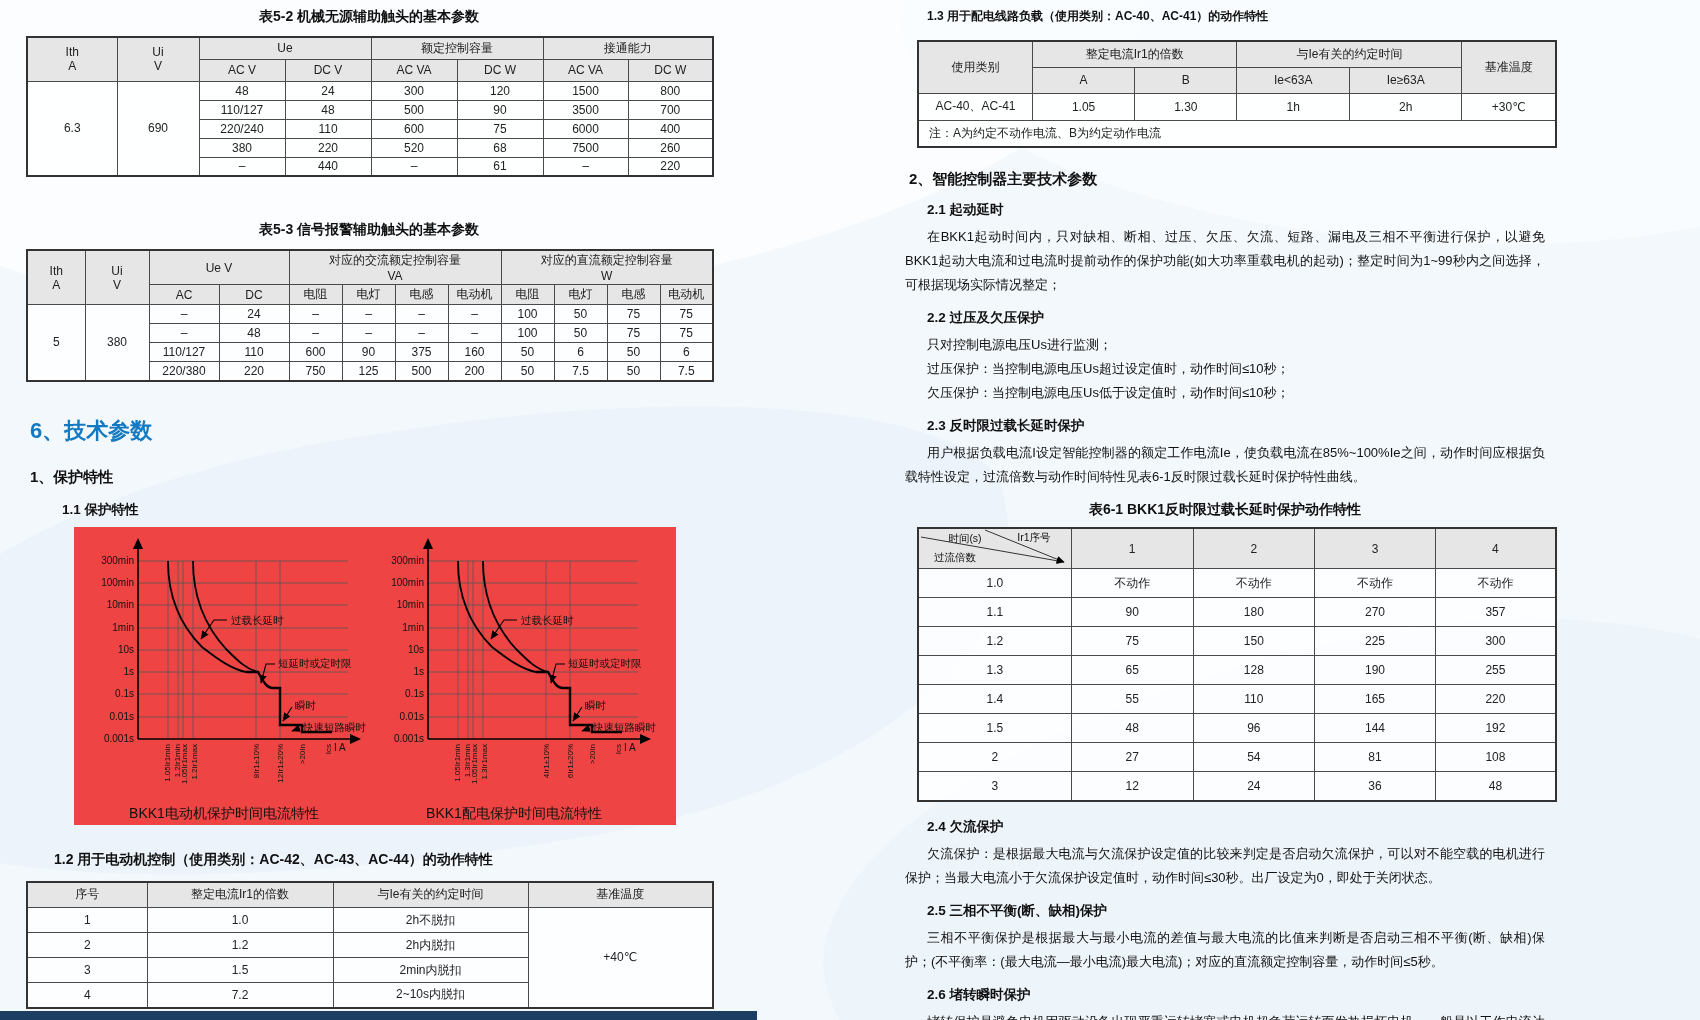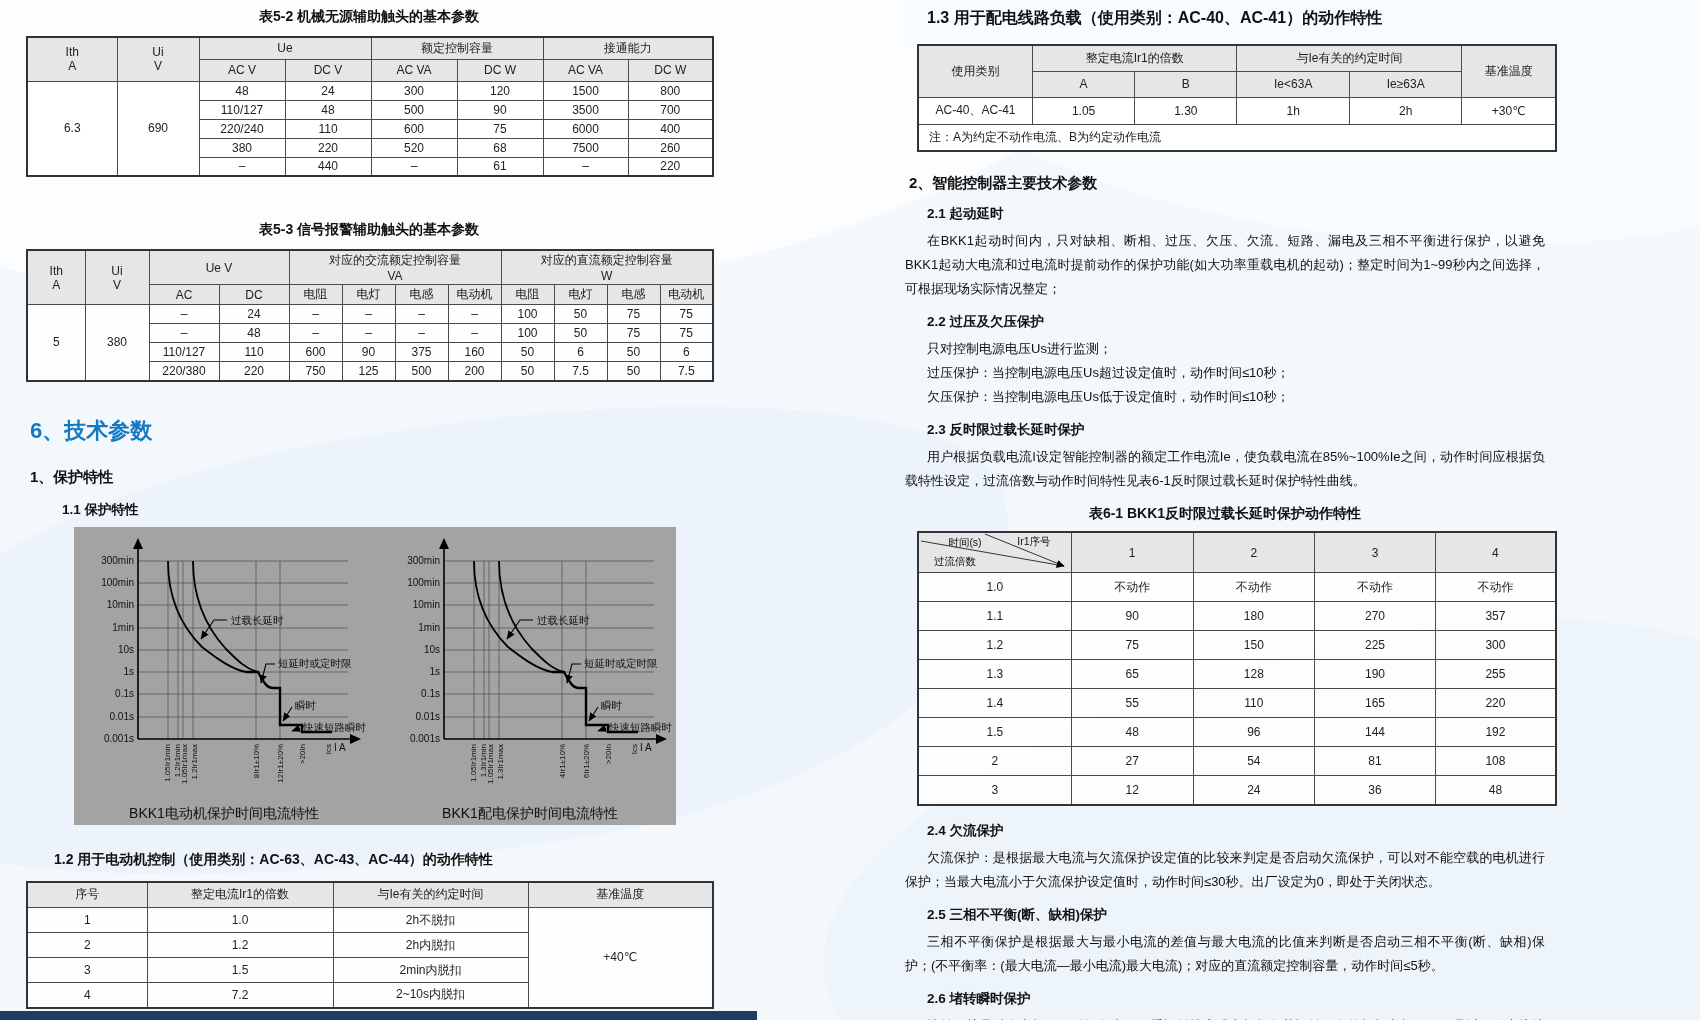--- a/index.html
+++ b/index.html
@@ -37,26 +37,26 @@
   .t13 thead tr{height:26px;} .t13 tbody tr{height:27px;}
   .t61{margin-top:2px;margin-left:12px;width:624px;}
   .t61 thead tr{height:38px;border-radius:14px;} .t61 tbody tr{height:29px;}
   .t61 th.diag{padding:0;}
 
   .h-blue{color:#1279c2;font-size:22px;font-weight:bold;margin:34px 0 0 4px;}
   .h-sec{font-size:15px;font-weight:bold;margin:22px 0 0 4px;color:#111;}
   .h-sub{font-size:13.5px;font-weight:bold;color:#111;}
   .h11{margin:14px 0 0 36px;}
   .h12{margin:26px 0 0 28px;font-size:14px;}
-  .h13{margin:8px 0 15px 22px;font-size:16px;}
+  .h13{margin:8px 0 15px 22px;font-size:12px;}
   .h2x{margin:12px 0 0 22px;}
   .para{font-size:13px;line-height:24px;text-indent:1.7em;margin:6px 0 0 0;text-align:justify;color:#111;}
   .plines{font-size:13px;line-height:24px;margin:6px 0 0 22px;color:#111;}
 
-  .charts-panel{margin:8px 0 0 48px;width:592px;background:#a3a3a3;display:flex;gap:18px;padding:6px 4px 2px 6px;}
+  .charts-panel{margin:8px 0 0 48px;width:592px;background:#ef4444;display:flex;gap:2px;padding:6px 4px 2px 6px;}
   .chart{width:288px;}
   .chart-caption{text-align:center;font-size:14px;margin-top:2px;color:#111;}
   svg text{font-family:"Liberation Sans","DejaVu Sans",sans-serif;}
   .yl{font-size:10px;text-anchor:end;fill:#111;}
   .xl{font-size:8px;text-anchor:end;fill:#111;}
   .ann{font-size:10.5px;fill:#111;}
   .al{font-size:10px;fill:#111;}
   .gl{stroke:#555;stroke-width:.8;}
   .vl{stroke:#555;stroke-width:.8;}
   .ax{stroke:#000;stroke-width:1.6;}
@@ -392,21 +392,21 @@
           <text class="xl" transform="translate(203,211) rotate(-90)">6Ir1±20%</text>
           <text class="xl" transform="translate(225,211) rotate(-90)">&gt;20In</text>
           <text class="xl" transform="translate(251,211) rotate(-90)">Ics</text>
         </g>
         <text class="al" x="254" y="218">I  A</text>
       </svg>
       <div class="chart-caption">BKK1配电保护时间电流特性</div>
     </div>
   </div>
 
-  <div class="h-sub h12">1.2 用于电动机控制（使用类别：AC-63、AC-43、AC-44）的动作特性</div>
+  <div class="h-sub h12">1.2 用于电动机控制（使用类别：AC-42、AC-43、AC-44）的动作特性</div>
   <table class="t t12">
     <colgroup>
         <col style="width:120px">
         <col style="width:186px">
         <col style="width:195px">
         <col style="width:185px">
       </colgroup>
     <thead>
       <tr>
         <th>序号</th>

